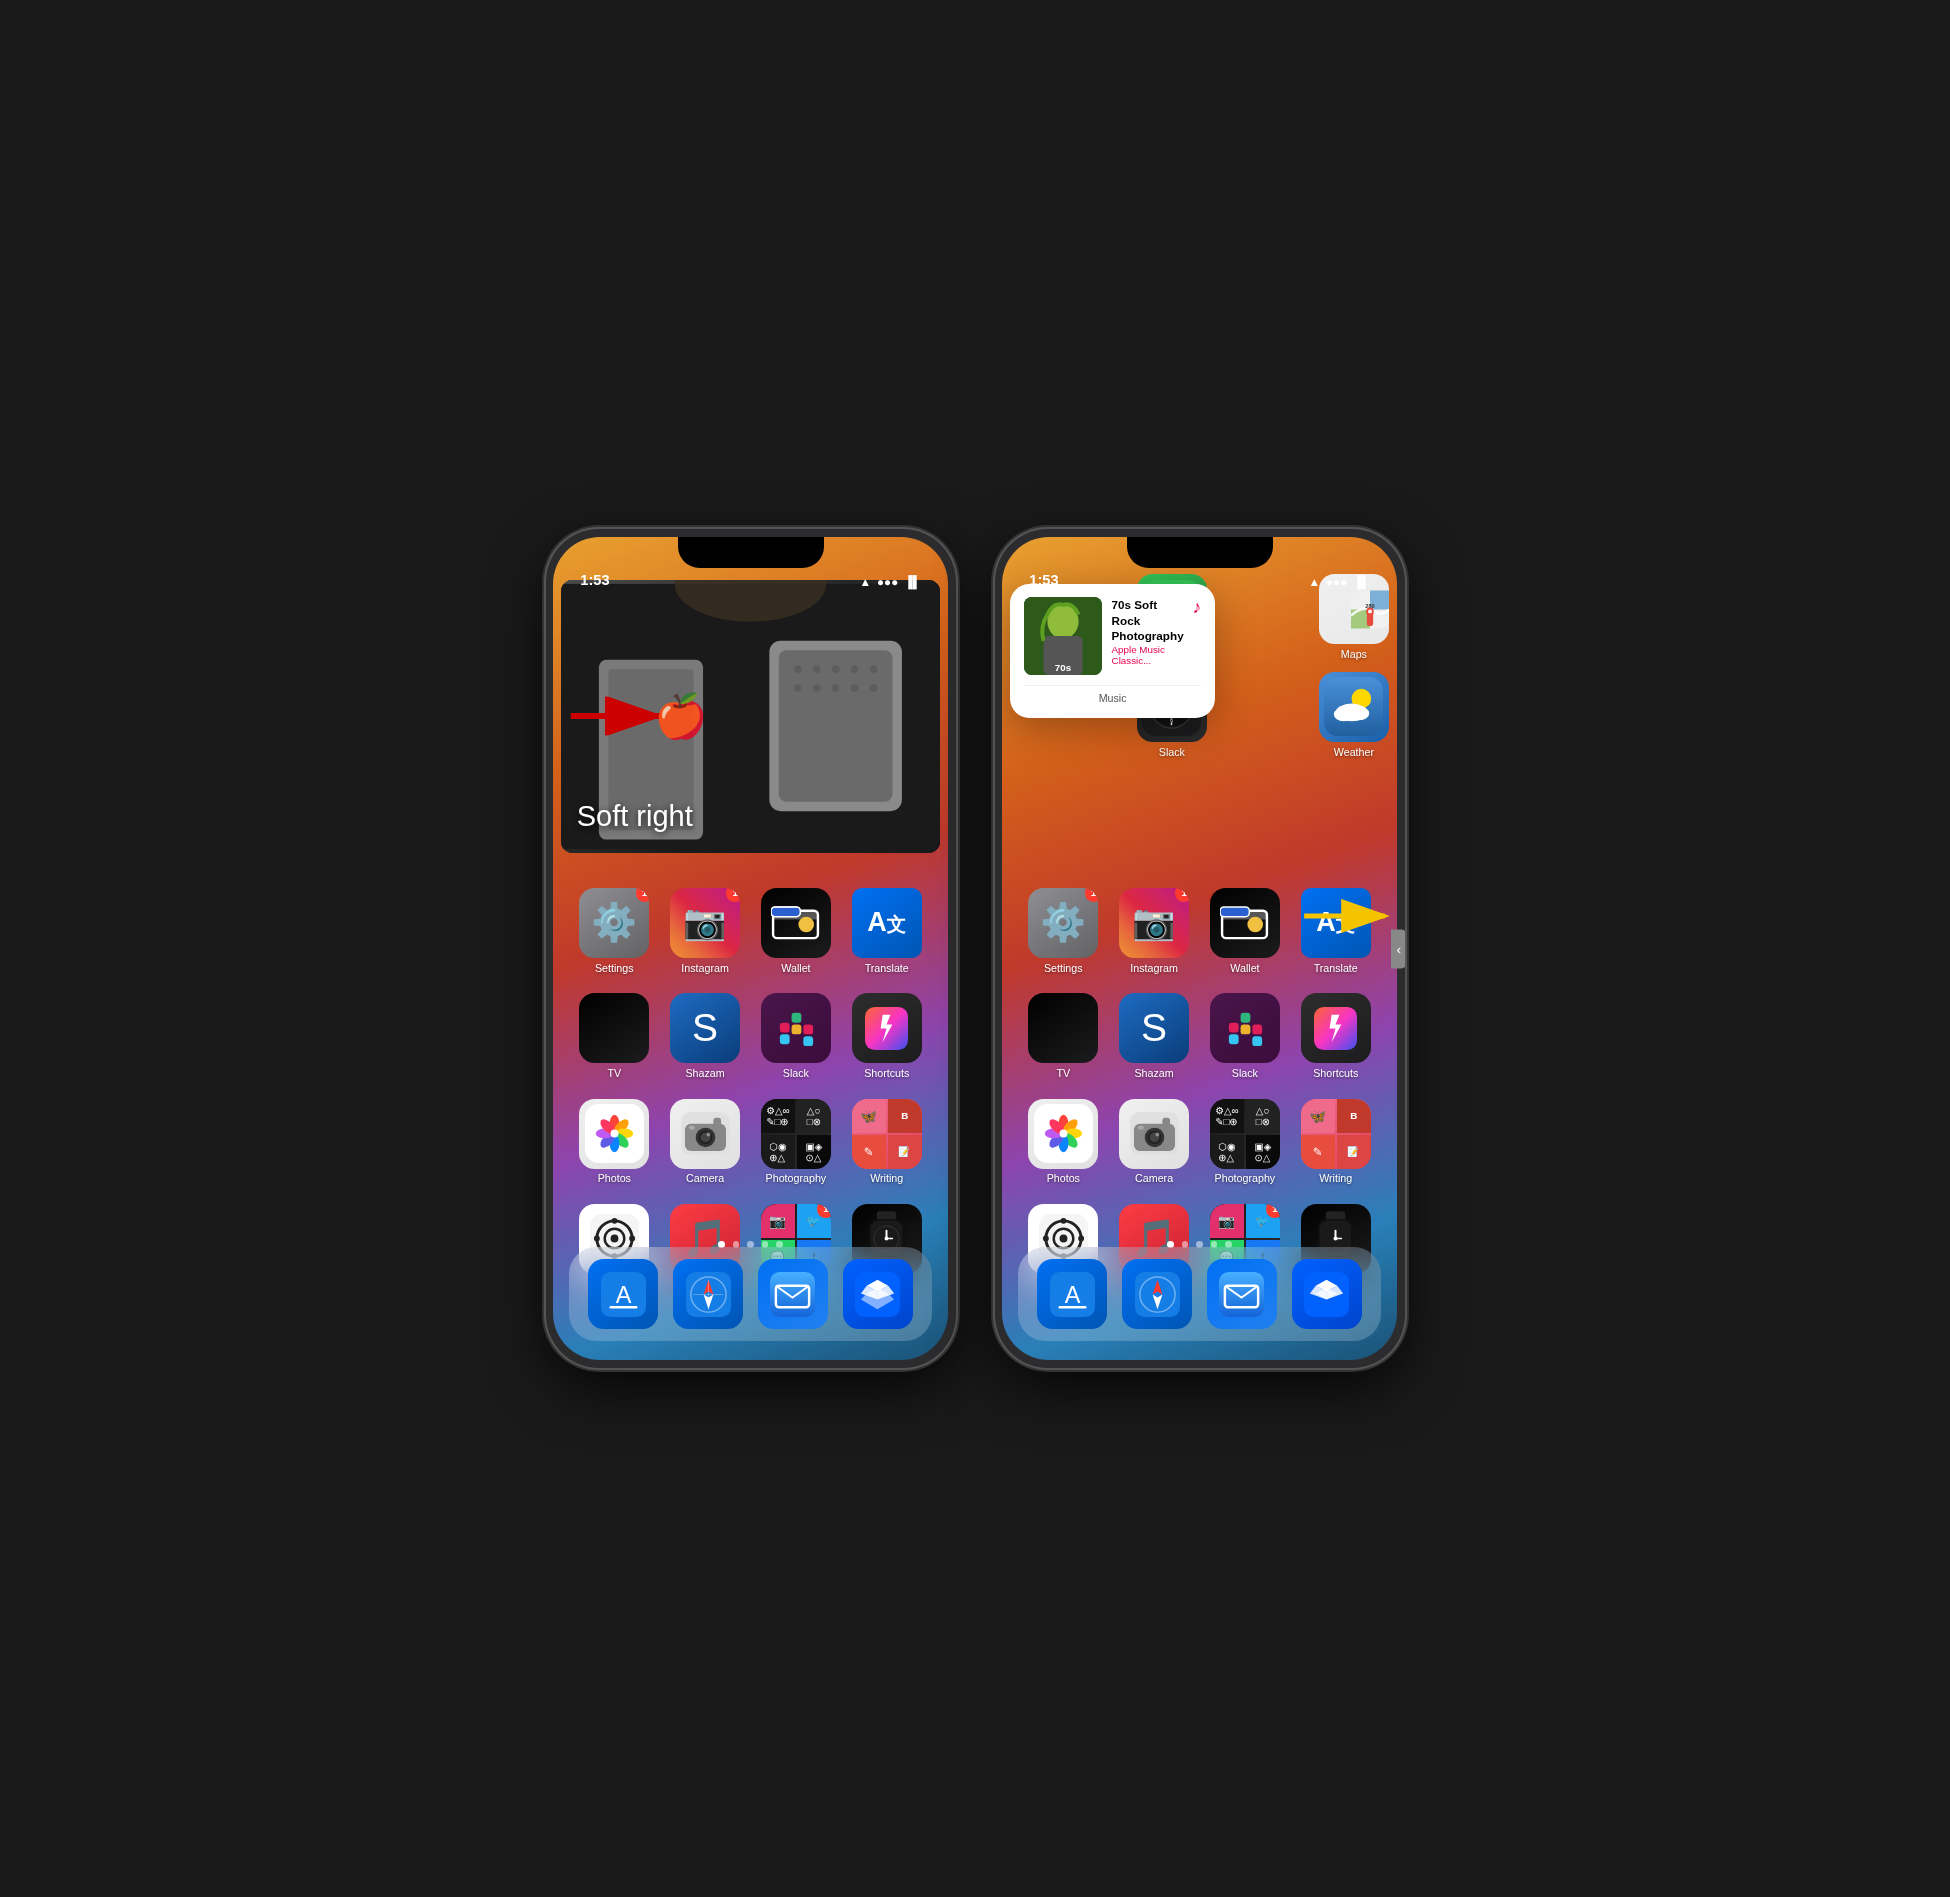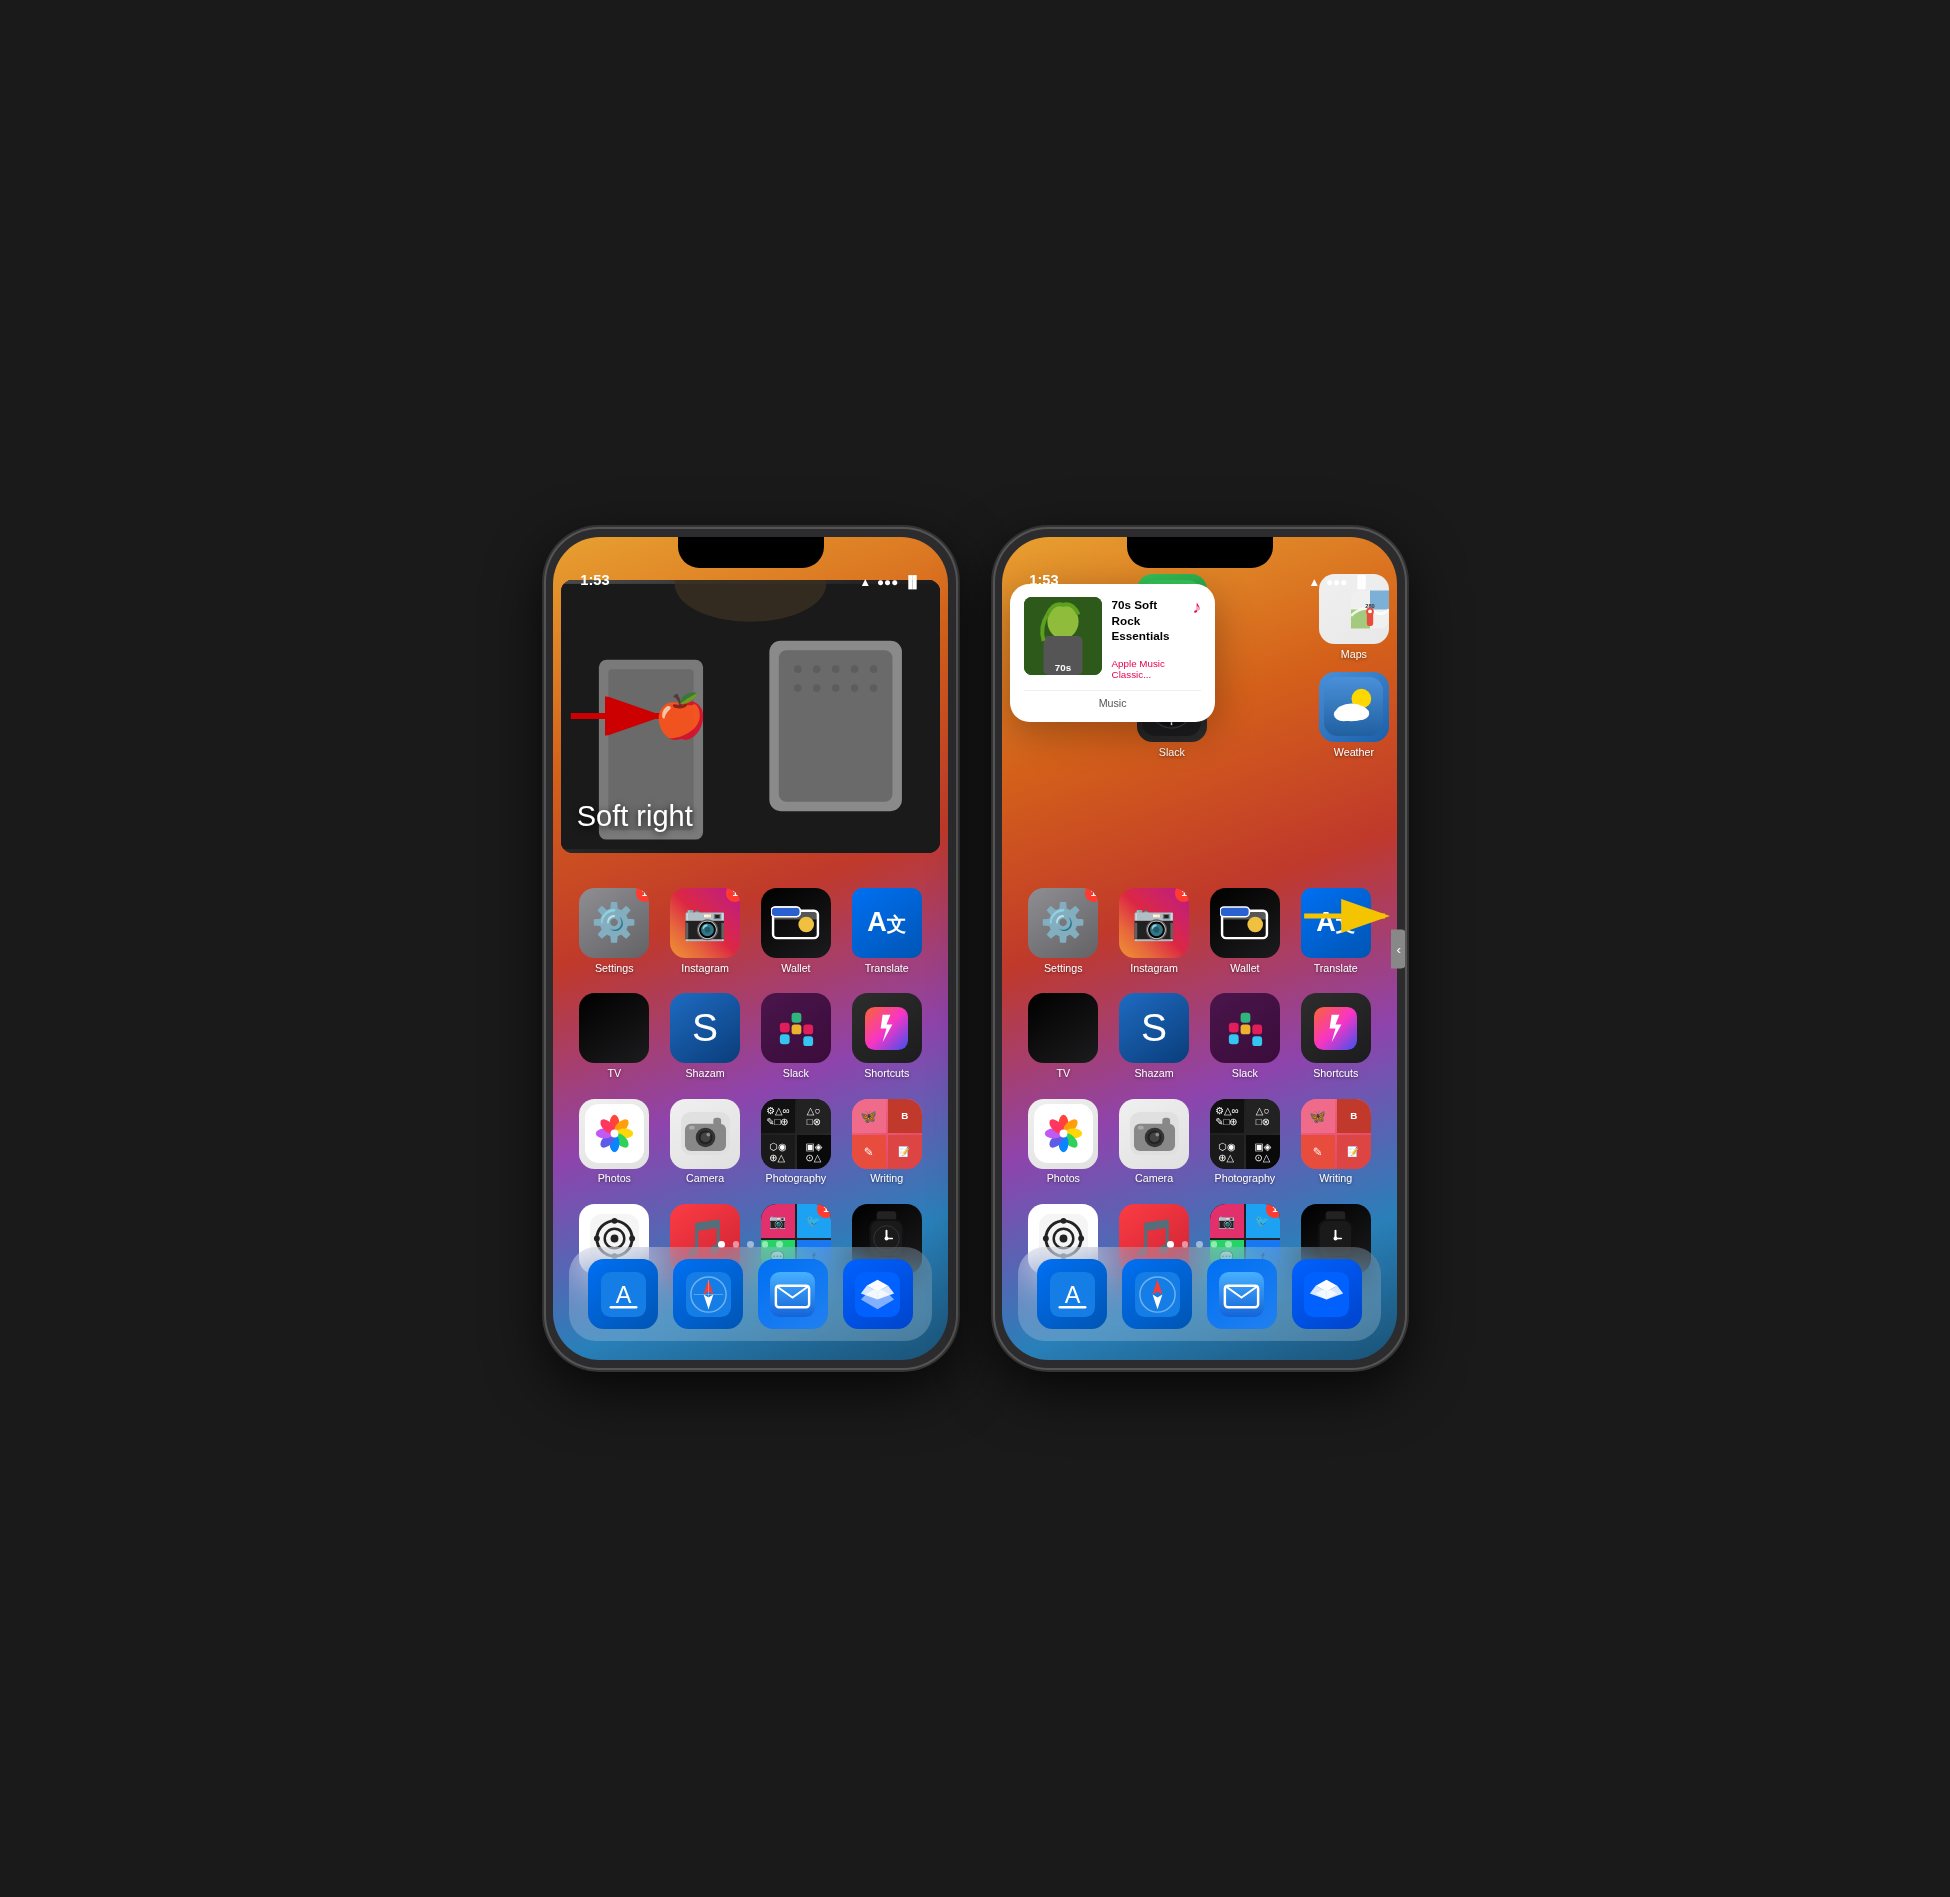--- a/index.html
+++ b/index.html
@@ -634,22 +634,22 @@
               <ellipse cx="40" cy="25" rx="16" ry="18" fill="#8fbc3a"></ellipse>
               <rect x="20" y="40" width="40" height="40" rx="5" fill="#555"></rect>
 
               <path d="M24 18 Q30 5 40 8 Q50 5 56 18" stroke="#5da020" stroke-width="4" fill="none"></path>
               <path d="M24 18 Q16 30 20 45" stroke="#5da020" stroke-width="4" fill="none"></path>
 
               <text x="40" y="76" text-anchor="middle" font-size="10" fill="white" font-weight="700">70s</text>
             </svg>
           </div>
           <div style="flex:1;min-width:0;">
-            <div style="font-size:11.7px;font-weight:700;color:#000;line-height:1.3;">70s Soft Rock Essentials</div>
-            <div style="font-size:9.8px;color:#e5004f;margin-top:15px;">Apple Music Classic...</div>
+            <div style="font-size:11.7px;font-weight:700;color:#000;line-height:1.3;">70s Soft Rock Photography</div>
+            <div style="font-size:9.8px;color:#e5004f;margin-top:1px;">Apple Music Classic...</div>
           </div>
           <div style="font-size:17.6px;color:#e5004f;flex-shrink:0;">♪</div>
         </div>
         <div style="font-size:10.7px;color:#555;text-align:center;margin-top:9.8px;border-top:1px solid #eee;padding-top:5.9px;">Music</div>
       </div>
 
       <div style="position:absolute;top:47px;right:7.8px;width:166px;display:grid;grid-template-columns:1fr 1fr;gap:0;">
 
         <div class="app-icon-wrap" style="position:absolute;left:-86px;top:88px;">
           <div class="app-icon icon-clock">

